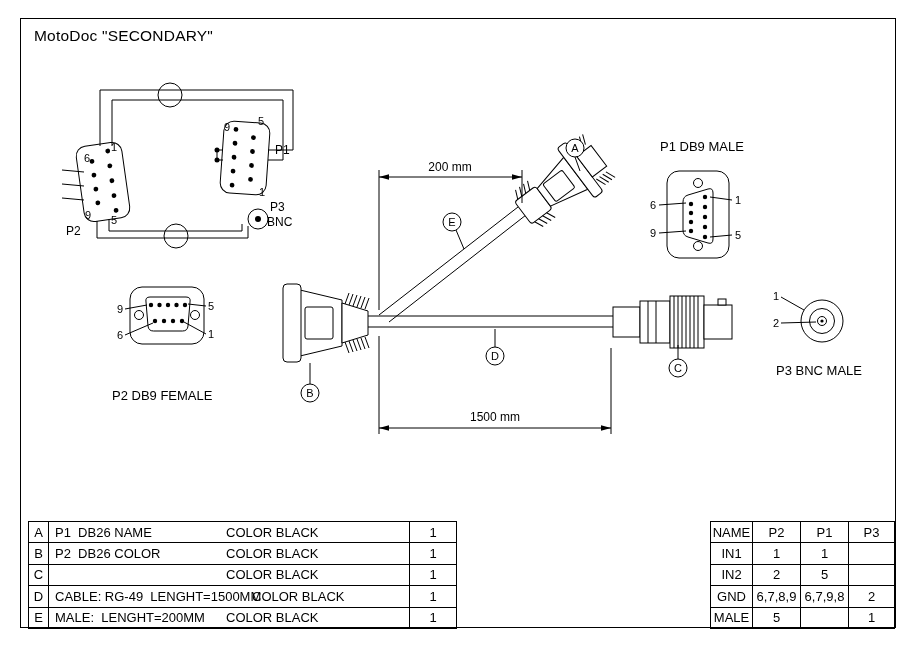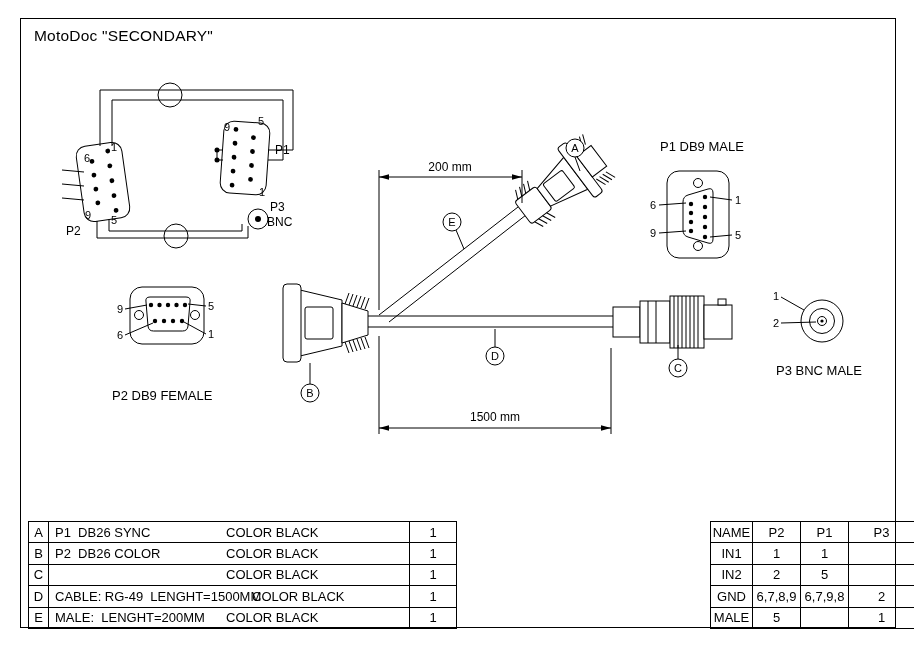--- a/index.html
+++ b/index.html
@@ -9,21 +9,21 @@
   .title{position:absolute;left:34px;top:27px;font-size:15.5px;letter-spacing:.2px}
   .drawing{position:absolute;left:0;top:0}
   svg text{font-family:"Liberation Sans","DejaVu Sans",sans-serif;fill:#000}
   .t11{font-size:11px}
   .t12{font-size:12px}
   .t13{font-size:13px}
   .tbl{position:absolute;border-left:1px solid #000;border-top:1px solid #000;font-size:13px}
   .row{display:grid;height:21.4px}
   .bom{left:28px;top:521px;width:429px}
   .bom .row{grid-template-columns:20px 1fr 47px}
-  .pinout{left:710px;top:521px;width:205px}
+  .pinout{left:710px;top:521px;width:185px}
   .pinout .row{grid-template-columns:42px 48px 48px 1fr}
   .cell{border-right:1px solid #000;border-bottom:1px solid #000;display:flex;align-items:center;justify-content:center;overflow:hidden}
   .cell.left{justify-content:flex-start;padding-left:6px;position:relative}
   .bom-name{white-space:pre}
   .bom-color{position:absolute;left:177px;white-space:pre}
   .row.rd .bom-color{left:203px}
 </style>
 </head>
 <body>
 
@@ -232,21 +232,21 @@
     </g>
     <text x="773" y="300" class="t11">1</text>
     <text x="773" y="327" class="t11">2</text>
     <text x="776" y="375" class="t13">P3  BNC MALE</text>
   </svg>
 
   <div class="tbl bom">
     <div class="row">
       <div class="cell">A</div>
       <div class="cell left">
-        <span class="bom-name">P1  DB26 SYNC</span>
+        <span class="bom-name">P1  DB26 NAME</span>
         <span class="bom-color">COLOR BLACK</span>
       </div>
       <div class="cell">1</div>
     </div>
     <div class="row">
       <div class="cell">B</div>
       <div class="cell left">
         <span class="bom-name">P2  DB26 COLOR</span>
         <span class="bom-color">COLOR BLACK</span>
       </div>

